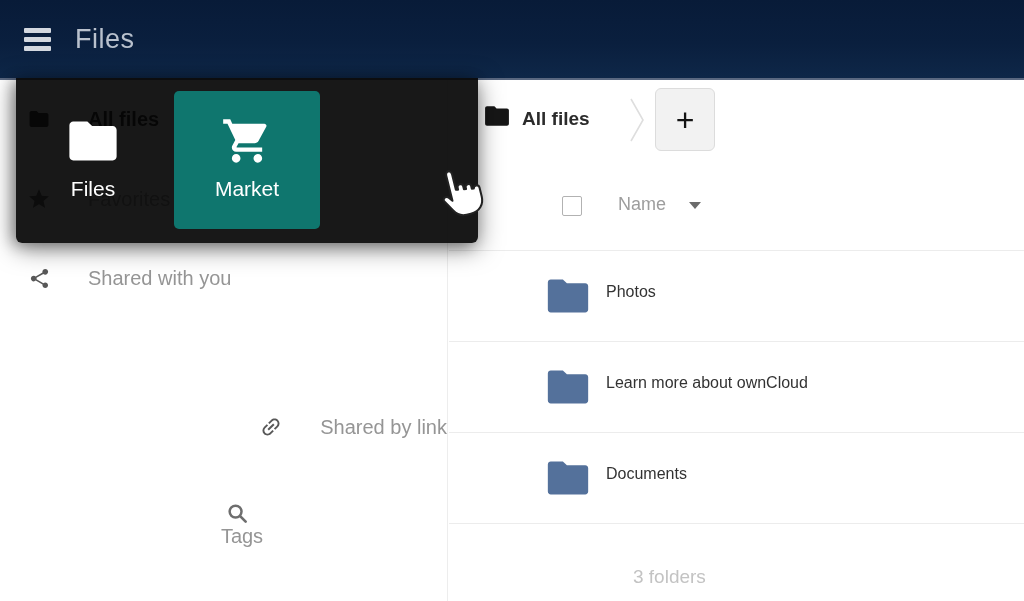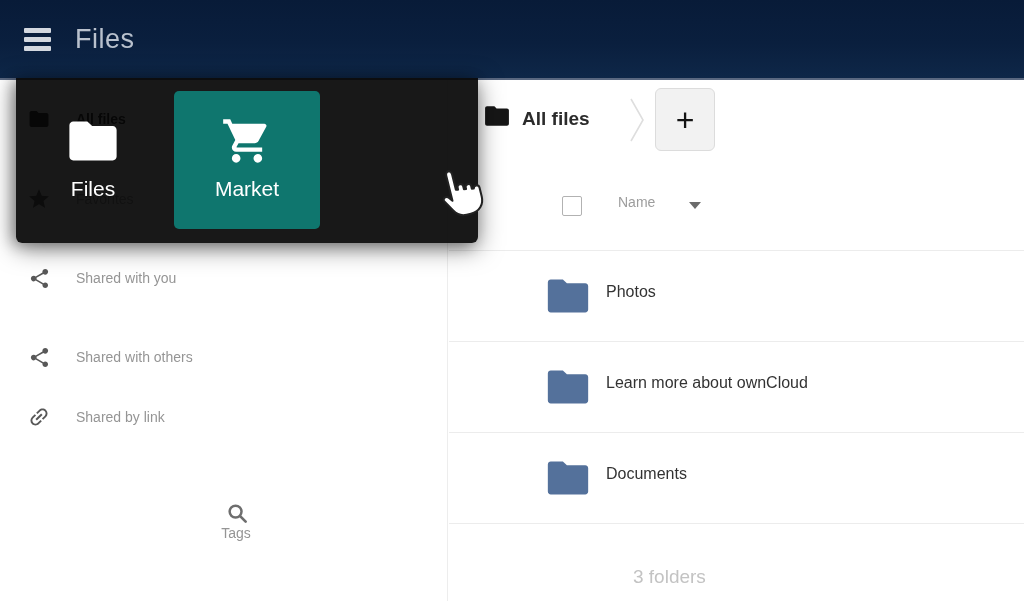--- a/index.html
+++ b/index.html
@@ -17,39 +17,39 @@
   .hamburger span { display:block; width:27px; height:4.5px; background:#d3d8e0; border-radius:1px; margin-bottom:4.6px; }
   .topbar-title { position:absolute; left:75px; top:24px; font-size:27px; font-weight:300; color:#b9c1cd; letter-spacing:.5px; }
 
   
   .sidebar {
     position:absolute; left:0; top:80px; width:448px; height:521px;
     background:#fff; border-right:1px solid #ededed; z-index:5;
   }
   .side-item { position:absolute; left:0; width:100%; height:26px; display:flex; align-items:center; cursor:pointer; }
   .side-item .sicon { width:24px; height:24px; margin-left:27px; flex:0 0 24px; display:flex; align-items:center; justify-content:center; }
-  .side-item .slabel { margin-left:25px; font-size:14px; color:#959595; white-space:nowrap; }
+  .side-item .slabel { margin-left:37px; font-size:20px; color:#959595; white-space:nowrap; }
   .side-item.active .slabel { color:#060606; font-weight:bold; }
 
   
   .main { position:absolute; left:449px; top:80px; width:575px; height:521px; background:#fff; z-index:5; }
   .crumb-folder { position:absolute; left:35px; top:25px; }
   .crumb-label { position:absolute; left:73px; top:28px; font-size:19px; font-weight:700; color:#2b2b2b; }
   .crumb-chevron { position:absolute; left:180px; top:17px; }
   .add-button {
     position:absolute; left:206px; top:8px; width:60px; height:63px;
     background:#f2f2f2; border:1px solid #dcdcdc; border-radius:6px;
     display:flex; align-items:center; justify-content:center; cursor:pointer;
     font-size:32px; font-weight:300; color:#141414; line-height:1;
   }
   .select-all {
     position:absolute; left:113px; top:116px; width:20px; height:20px;
     background:#fff; border:1px solid #b2b2b2; border-radius:2px; cursor:pointer;
   }
-  .name-header { position:absolute; left:169px; top:114px; font-size:14px; color:#9d9d9d; cursor:pointer; }
+  .name-header { position:absolute; left:169px; top:114px; font-size:18px; color:#9d9d9d; cursor:pointer; }
   .sort-caret {
     position:absolute; left:240px; top:122px; width:0; height:0;
     border-left:6px solid transparent; border-right:6px solid transparent; border-top:7px solid #6b6b6b;
   }
   .table-top-line { position:absolute; left:0; top:170px; width:575px; height:1px; background:#ececec; }
   .file-row { position:absolute; left:0; width:575px; height:91px; border-bottom:1px solid #ececec; cursor:pointer; }
   .file-row .ficon { position:absolute; left:97px; top:26px; }
   .file-row .fname { position:absolute; left:157px; top:32px; font-size:16px; color:#333; white-space:nowrap; }
   .summary { position:absolute; left:184px; top:486px; font-size:19px; color:#c3c3c3; }
 
@@ -92,29 +92,21 @@
       <span class="slabel">Favorites</span>
     </div>
     <div class="side-item" style="top:185px;">
       <span class="sicon">
         <svg width="23" height="23" viewBox="0 0 24 24">
             <path fill="#585858" d="M18 16.08c-.76 0-1.44.3-1.96.77L8.91 12.7c.05-.23.09-.46.09-.7s-.04-.47-.09-.7l7.05-4.11c.54.5 1.25.81 2.04.81 1.66 0 3-1.34 3-3s-1.34-3-3-3-3 1.34-3 3c0 .24.04.47.09.7L8.04 9.81C7.5 9.31 6.79 9 6 9c-1.66 0-3 1.34-3 3s1.34 3 3 3c.79 0 1.5-.31 2.04-.81l7.12 4.16c-.05.21-.08.43-.08.65 0 1.61 1.31 2.92 2.92 2.92s2.92-1.31 2.92-2.92-1.31-2.92-2.92-2.92z"></path>
           </svg>
       </span>
       <span class="slabel">Shared with you</span>
     </div>
-    <div class="side-item" style="top:264px;">
-      <span class="sicon">
-        <svg width="23" height="23" viewBox="0 0 24 24">
-            <path fill="#585858" d="M18 16.08c-.76 0-1.44.3-1.96.77L8.91 12.7c.05-.23.09-.46.09-.7s-.04-.47-.09-.7l7.05-4.11c.54.5 1.25.81 2.04.81 1.66 0 3-1.34 3-3s-1.34-3-3-3-3 1.34-3 3c0 .24.04.47.09.7L8.04 9.81C7.5 9.31 6.79 9 6 9c-1.66 0-3 1.34-3 3s1.34 3 3 3c.79 0 1.5-.31 2.04-.81l7.12 4.16c-.05.21-.08.43-.08.65 0 1.61 1.31 2.92 2.92 2.92s2.92-1.31 2.92-2.92-1.31-2.92-2.92-2.92z"></path>
-          </svg>
-      </span>
-      <span class="slabel">Shared with others</span>
-    </div>
-    <div class="side-item" style="top:324px;">
+    <div class="side-item" style="top:334px;justify-content:flex-end;">
       <span class="sicon">
         <svg width="24" height="24" viewBox="0 0 24 24">
             <g transform="rotate(-45 12 12)">
               <path fill="#585858" d="M3.9 12c0-1.71 1.39-3.1 3.1-3.1h4V7H7c-2.76 0-5 2.24-5 5s2.24 5 5 5h4v-1.9H7c-1.71 0-3.1-1.39-3.1-3.1zM8 13h8v-2H8v2zm9-6h-4v1.9h4c1.71 0 3.1 1.39 3.1 3.1s-1.39 3.1-3.1 3.1h-4V17h4c2.76 0 5-2.24 5-5s-2.24-5-5-5z"></path>
             </g>
           </svg>
       </span>
       <span class="slabel">Shared by link</span>
     </div>
     <div class="side-item" style="top:421px;flex-direction:column;">

